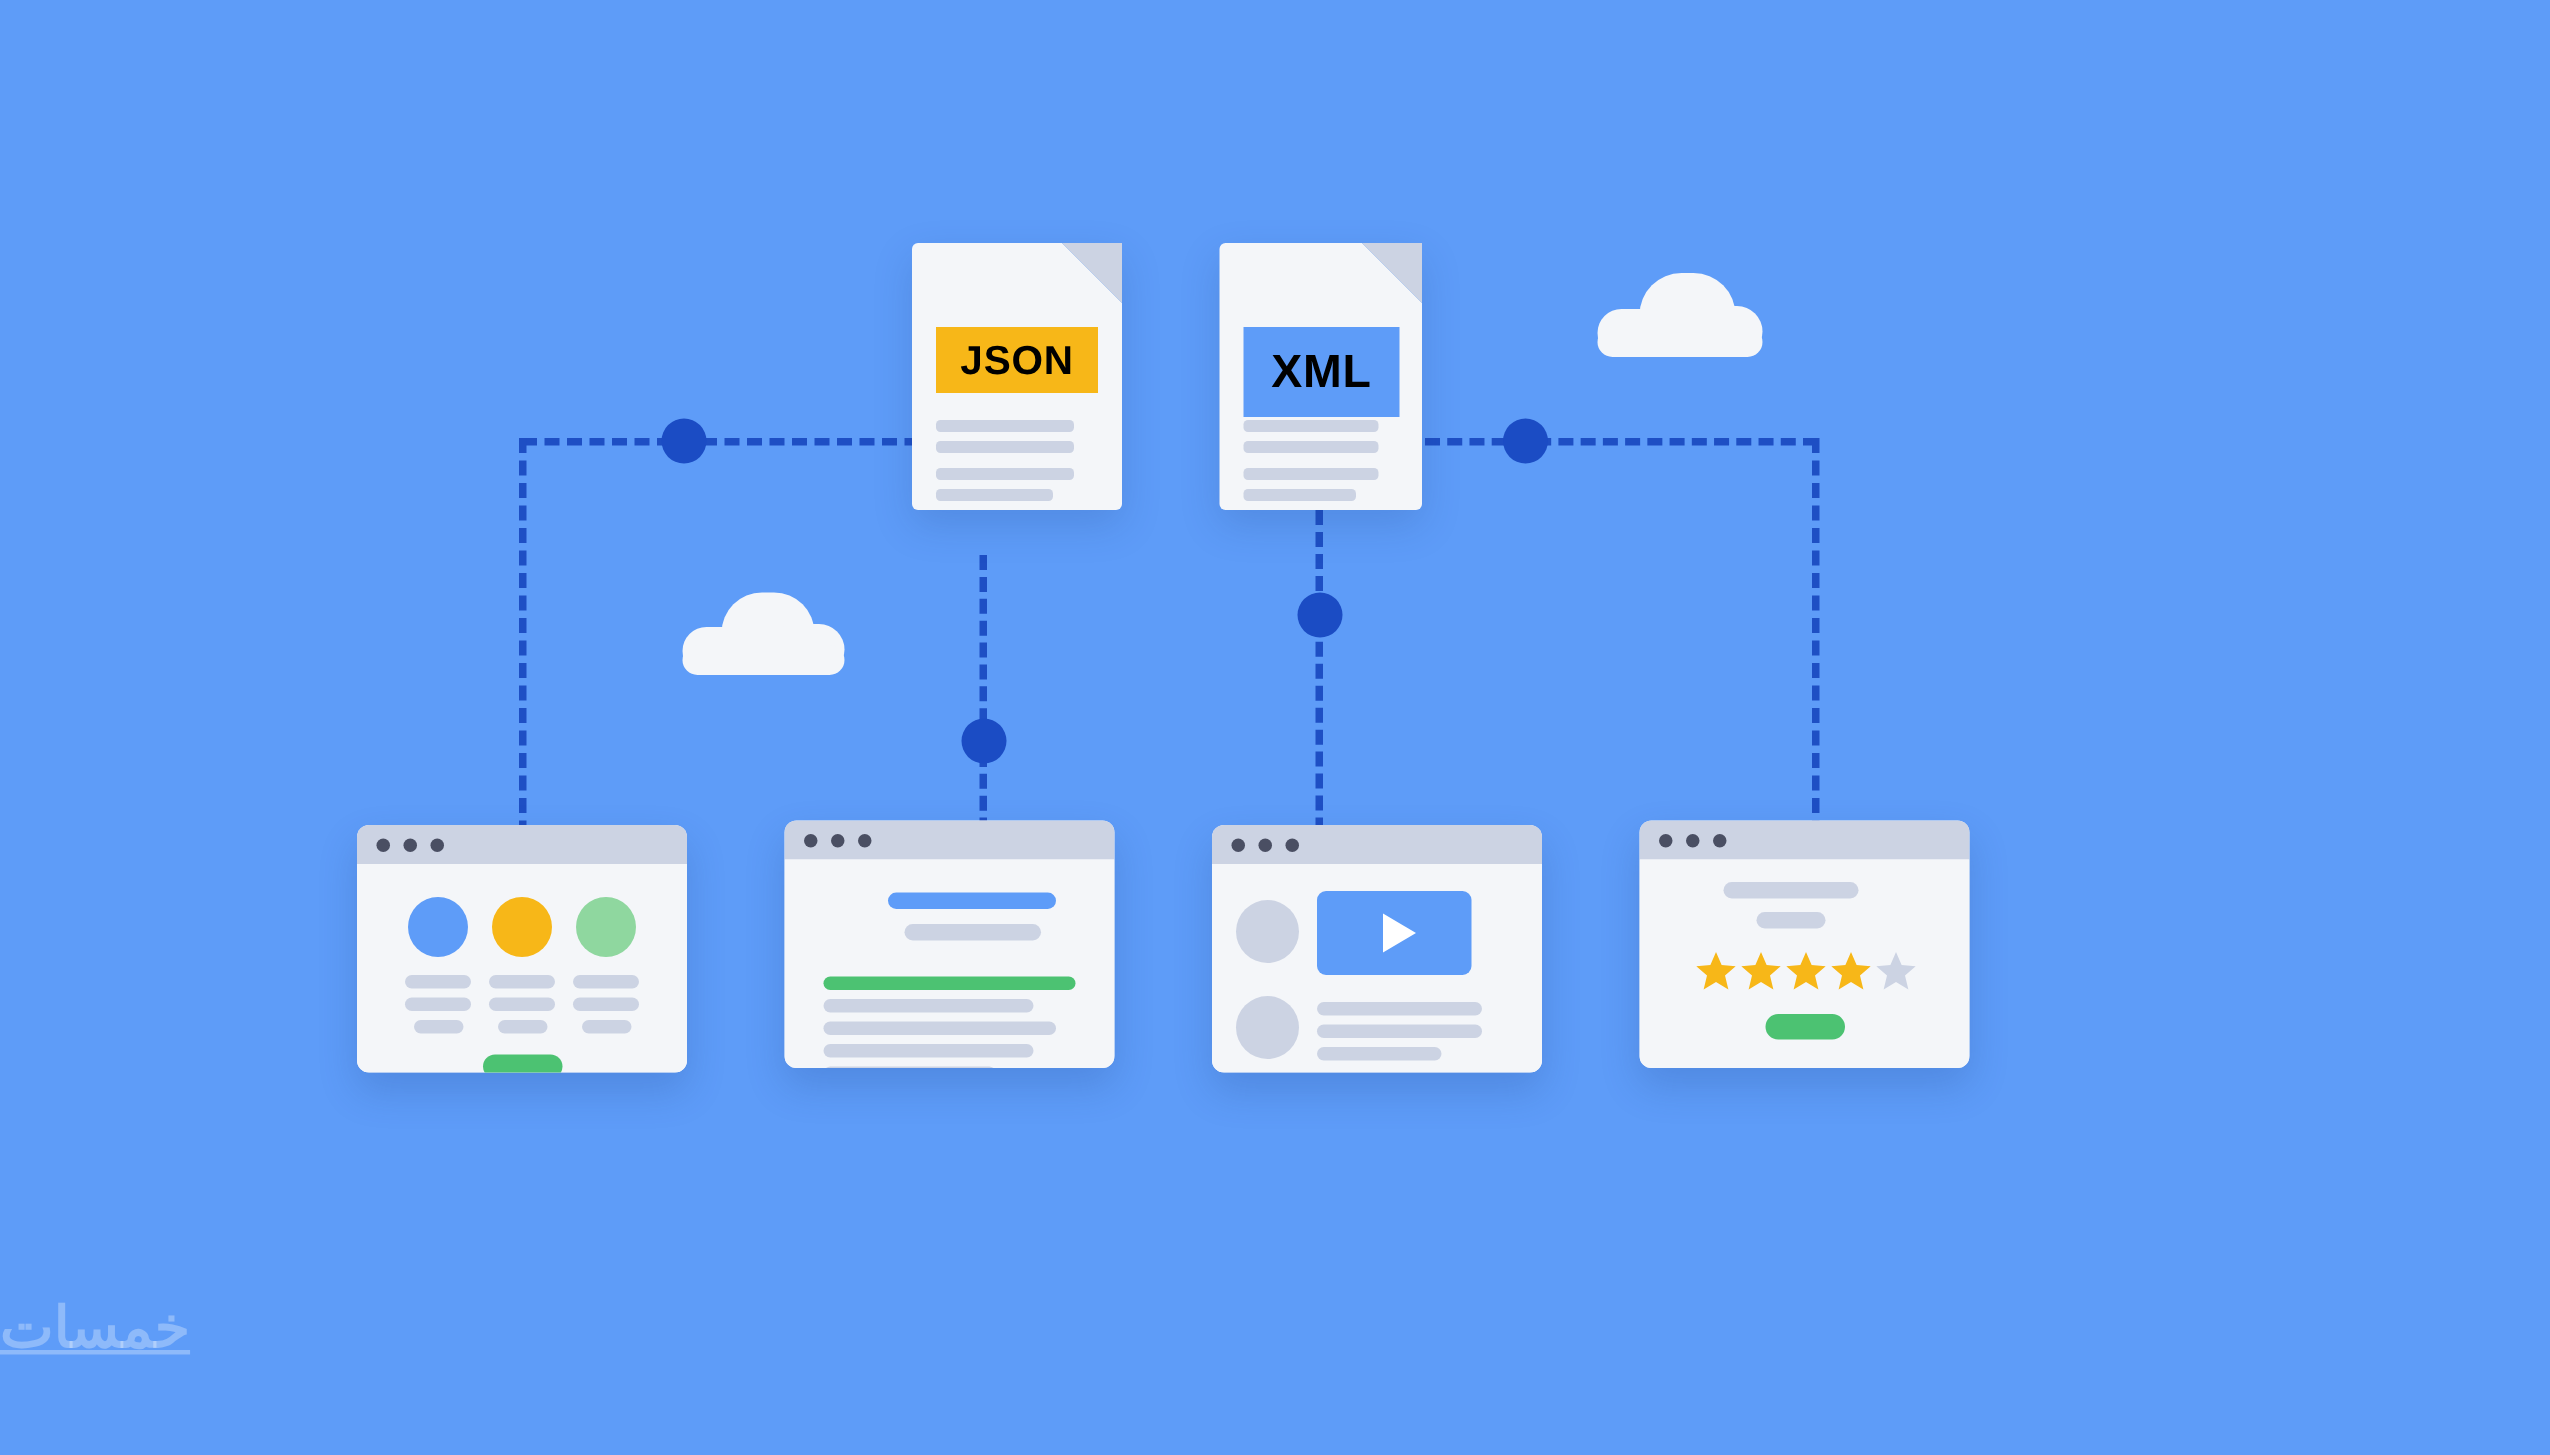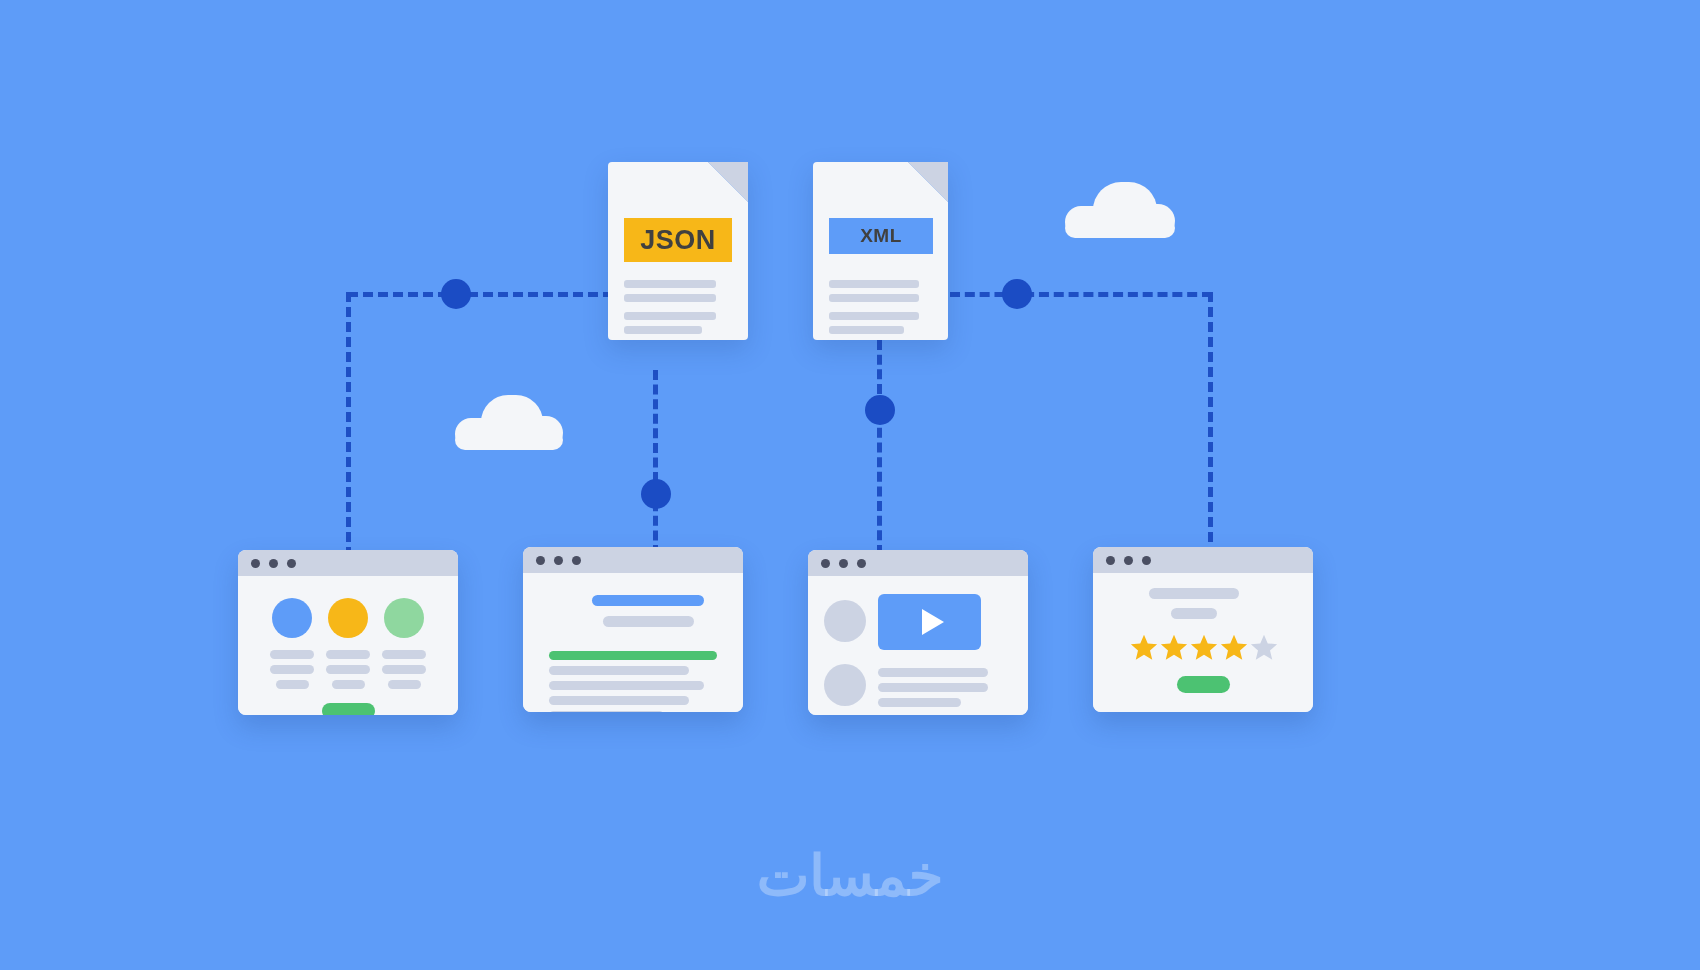--- a/index.html
+++ b/index.html
@@ -64,21 +64,21 @@
     background: #5e9cf8;
     clip-path: polygon(0 0, 100% 0, 100% 100%);
   }
   .badge {
     position: absolute;
     display: flex;
     align-items: center;
     justify-content: center;
     font-weight: bold;
     letter-spacing: 0.5px;
-    color: #404040;
+    color: #000000;
   }
   .line {
     position: absolute;
     background: #ccd3e3;
     border-radius: 3px;
     height: 8px;
   }
 
   
   .win {
@@ -127,27 +127,28 @@
     border-bottom: 13px solid transparent;
     margin-left: 6px;
   }
   .star { position: absolute; }
 
   
   #watermark {
     position: absolute;
     left: 0; right: 0;
     bottom: 62px;
-    text-align: center;
+    text-align: left;
     color: rgba(255,255,255,0.30);
-    font-size: 56px;
+    font-size: 38px;
     font-weight: bold;
     direction: rtl;
     letter-spacing: 2px;
     user-select: none;
+    text-decoration: underline;
   }
 </style>
 </head>
 <body>
 
 <div id="stage">
 
   <div class="cloud" style="left:1065px; top:182px; width:110px; height:50px;">
     <div class="b" style="left:28px; top:0px;  width:64px; height:56px;"></div>
     <div class="b" style="left:0px;  top:24px; width:50px; height:32px;"></div>
@@ -185,21 +186,21 @@
     <div class="badge" style="left:16px; top:56px; width:108px; height:44px; background:#f7b718; font-size:27px;">JSON</div>
     <div class="line" style="left:16px; top:118px; width:92px;"></div>
     <div class="line" style="left:16px; top:132px; width:92px;"></div>
     <div class="line" style="left:16px; top:150px; width:92px;"></div>
     <div class="line" style="left:16px; top:164px; width:78px;"></div>
   </div>
 
   <div class="doc" style="left:813px; top:162px; width:135px; height:178px;">
     <div class="corner-white"></div>
     <div class="fold"></div>
-    <div class="badge" style="left:16px; top:56px; width:104px; height:36px; background:#5e9cf8; font-size:19px;">XML</div>
+    <div class="badge" style="left:16px; top:56px; width:104px; height:60px; background:#5e9cf8; font-size:31px;">XML</div>
     <div class="line" style="left:16px; top:118px; width:90px;"></div>
     <div class="line" style="left:16px; top:132px; width:90px;"></div>
     <div class="line" style="left:16px; top:150px; width:90px;"></div>
     <div class="line" style="left:16px; top:164px; width:75px;"></div>
   </div>
 
 
   <div class="win" style="left:238px; top:550px; width:220px; height:165px;">
     <div class="bar">
       <i></i>

